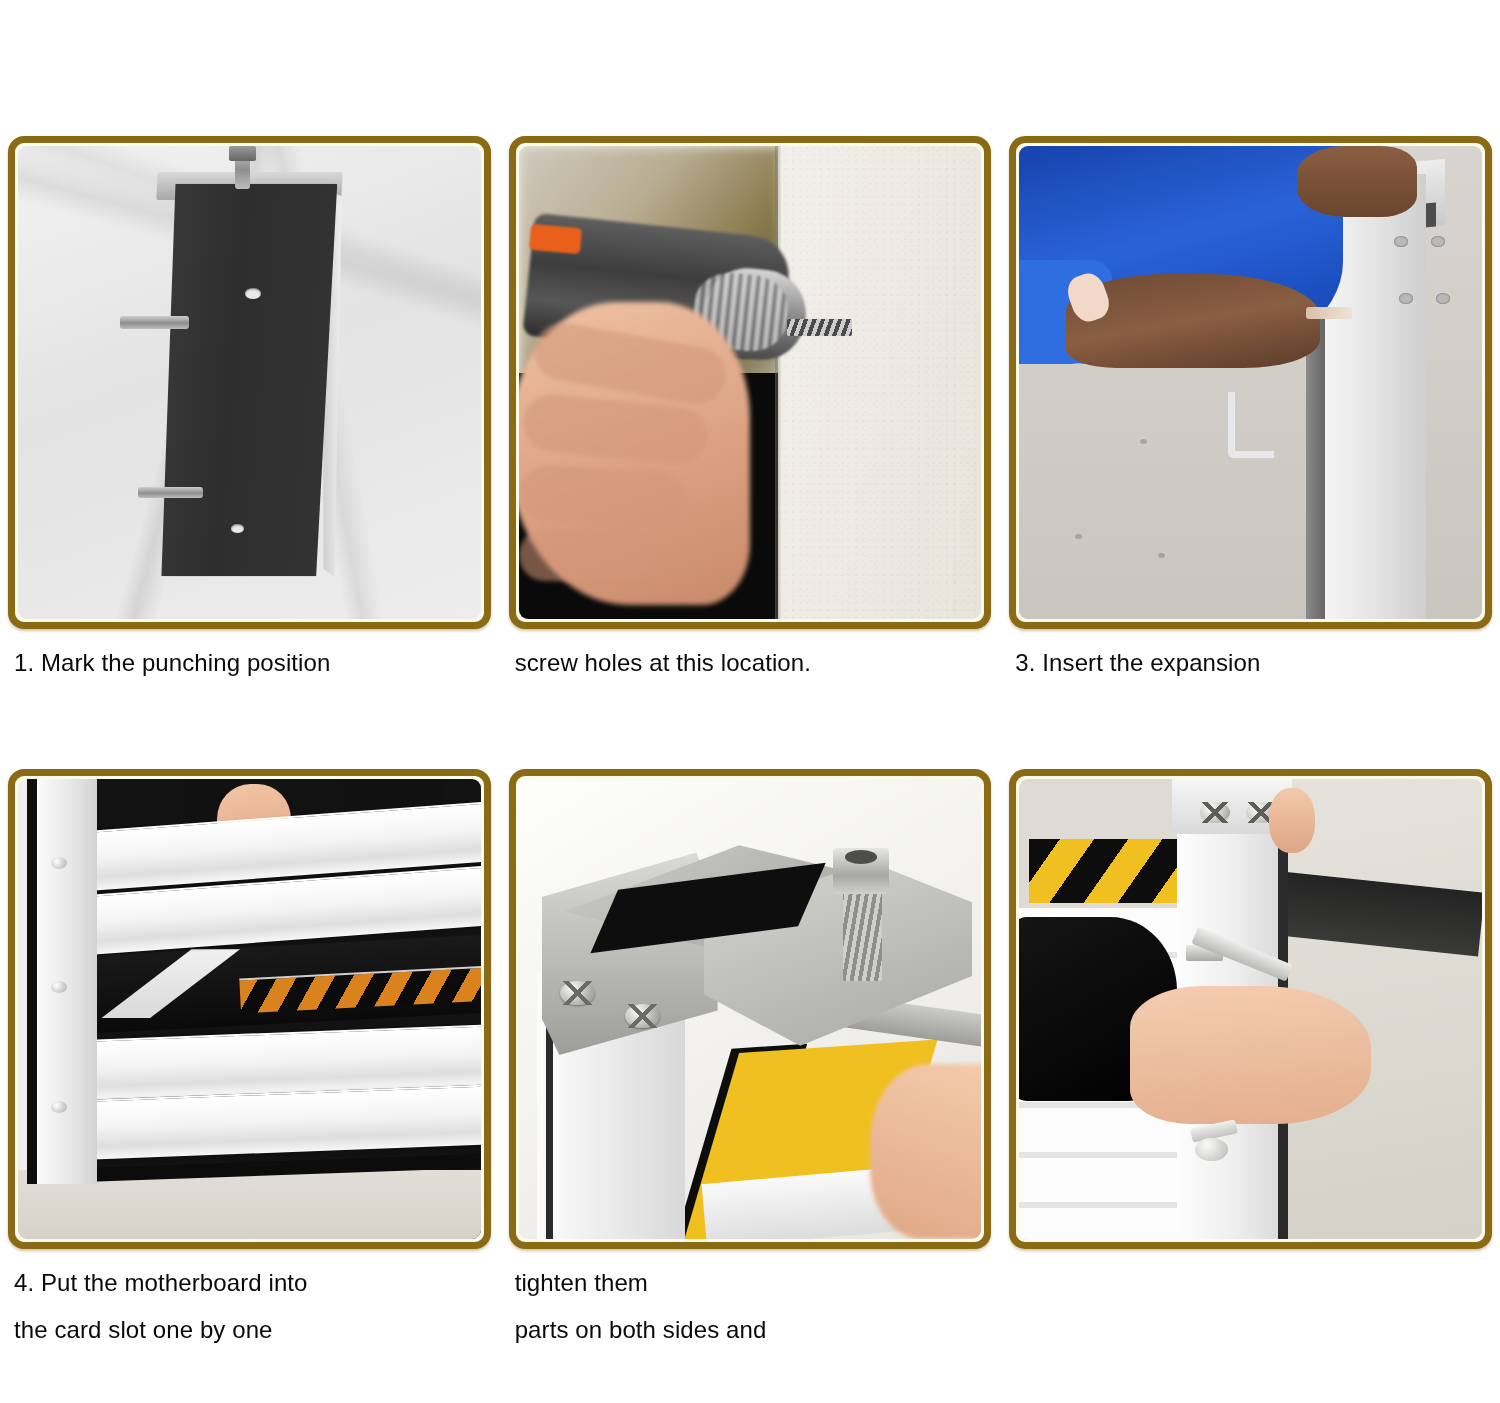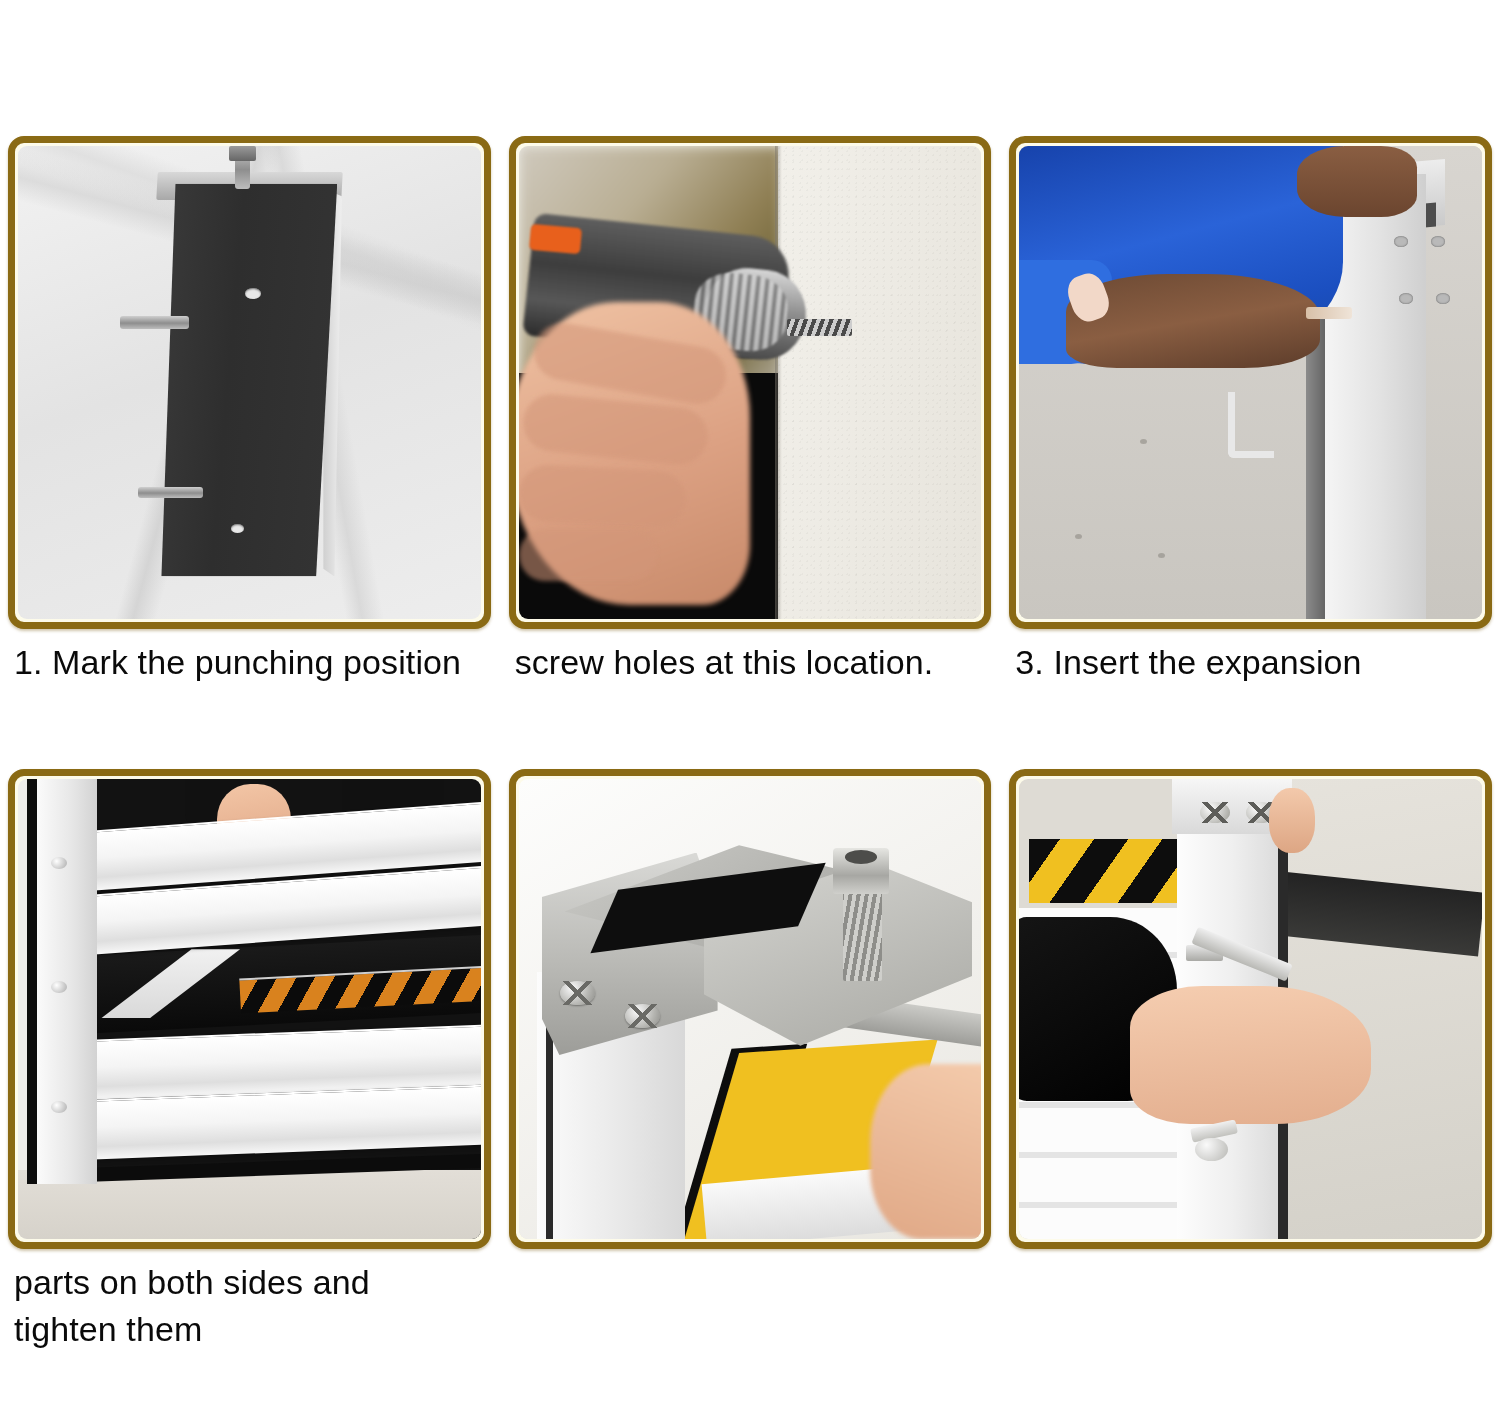--- a/index.html
+++ b/index.html
@@ -55,21 +55,21 @@
     overflow: hidden;
     box-shadow: 0 2px 3px rgba(120,92,20,.35);
   }
   .photo {
     position: relative; width: 100%; height: 100%;
     border-radius: 9px; overflow: hidden; background: #cfcfcf;
   }
 
   
   .caption {
-    font-size: 34px;
+    font-size: 24px;
     line-height: 47px;
     color: #0a0a0a;
     font-weight: 400;
     letter-spacing: .1px;
     padding: 10px 4px 0 6px;
   }
   .caption .ln { display: block; white-space: nowrap; }
 
   
   .p1 { background: linear-gradient(160deg,#f2f2f2 0%,#e3e3e3 45%,#ededed 100%); }
@@ -467,19 +467,25 @@
           <div class="tool2"></div>
           <div class="tool"></div>
           <div class="lowbar"></div>
           <div class="lowscrew"></div>
         </div>
       </div>
     </div>
 
     <div class="cell-cap2">
       <div class="caption">
+        <span class="ln">4. Put the motherboard into</span>
+        <span class="ln">the card slot one by one</span>
+      </div>
+    </div>
+    <div class="cell-cap2">
+      <div class="caption">
+        <span class="ln">tighten them</span>
         <span class="ln">parts on both sides and</span>
-        <span class="ln">tighten them</span>
       </div>
     </div>
 
   </div>
 </div>
 
 </body></html>

